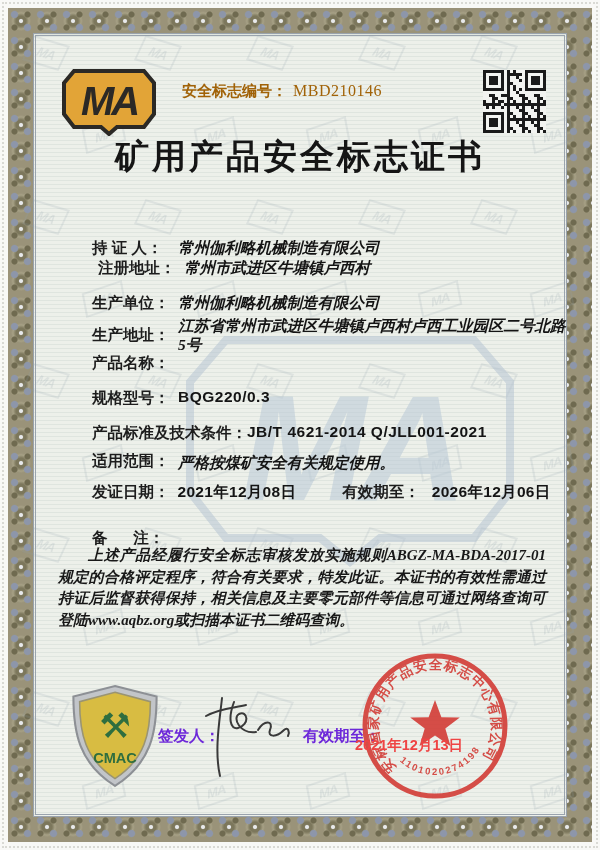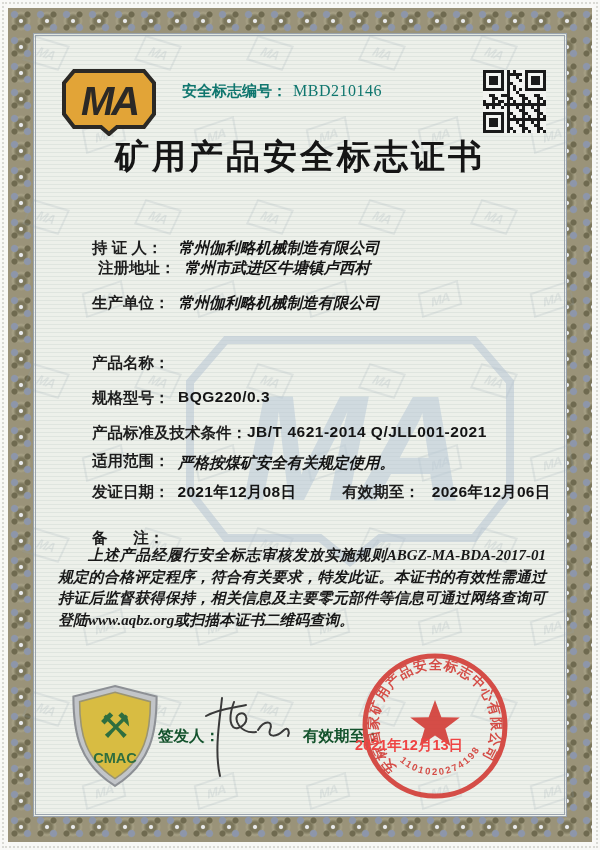--- a/index.html
+++ b/index.html
@@ -25,36 +25,36 @@
     border:3px double #9aa3ad;
   }
   .wm-layer{position:absolute;inset:12px;overflow:hidden;z-index:1;pointer-events:none;}
   .wm{
     position:absolute;width:36px;height:22px;border:2px solid rgba(145,158,172,.17);
     color:rgba(145,158,172,.18);font:italic 900 13px "Liberation Sans",sans-serif;
     display:flex;align-items:center;justify-content:center;letter-spacing:-1px;
   }
   .big-wm{position:absolute;left:168px;top:322px;z-index:1;pointer-events:none;opacity:.55;}
   .abs{position:absolute;z-index:2;}
-  .cert-no-line{left:182px;top:82px;font-family:"Liberation Serif",serif;color:#0f766e;text-align:right;}
+  .cert-no-line{left:182px;top:82px;font-family:"Liberation Serif",serif;color:#a16207;text-align:right;}
   .cert-no-line .lbl{font-weight:700;font-size:15px;}
   .cert-no-line .val{font-size:16px;letter-spacing:.5px;margin-left:6px;}
   .title{left:0;right:0;top:134px;text-align:center;font-family:"Liberation Serif",serif;
     font-weight:900;font-size:34px;letter-spacing:3px;color:#151515;}
   .row{left:92px;display:flex;align-items:flex-start;}
   .row .label{font:600 15.5px "Liberation Sans",sans-serif;color:#1d1d1d;white-space:pre;flex:0 0 86px;}
   .row .label.wide{flex:0 0 auto;}
   .row .value{font:italic 700 15.5px "Liberation Serif",serif;color:#141414;max-width:392px;line-height:19px;}
   .row .value.print{font:600 15.5px "Liberation Sans",sans-serif;font-style:normal;letter-spacing:.5px;}
   .daterow{left:92px;display:flex;align-items:baseline;}
   .daterow .label{font:600 15.5px "Liberation Sans",sans-serif;color:#1d1d1d;white-space:pre;}
   .daterow .value{font:600 15.5px "Liberation Sans",sans-serif;color:#141414;letter-spacing:.3px;}
   .statement{left:58px;width:488px;top:545px;font:italic 700 15px "Liberation Serif",serif;
     color:#181818;line-height:21.5px;text-align:justify;text-indent:2em;margin:0;}
-  .footer-label{font:700 15.5px "Liberation Serif",serif;color:#14532d;}
+  .footer-label{font:700 15.5px "Liberation Serif",serif;color:#6d28d9;}
   .stamp-date{left:355px;top:736px;font:600 14.5px "Liberation Sans",sans-serif;color:#ef4444;z-index:4;}
   .stamp-wrap{left:360px;top:650px;z-index:3;opacity:.92;}
   .sig-wrap{left:200px;top:692px;z-index:3;}
 </style>
 </head>
 <body>
 
 <div class="page">
   <div class="scallop-edge"></div>
   <div class="ornate-border"></div>
@@ -274,20 +274,24 @@
     <span class="value">常州伽利略机械制造有限公司</span>
   </div>
   <div class="abs row" style="top:258px;margin-left:6px;">
     <span class="label">注册地址：</span>
     <span class="value">常州市武进区牛塘镇卢西村</span>
   </div>
   <div class="abs row" style="top:293px;">
     <span class="label">生产单位：</span>
     <span class="value">常州伽利略机械制造有限公司</span>
   </div>
+  <div class="abs row" style="top:316px;">
+    <span class="label" style="align-self:center;">生产地址：</span>
+    <span class="value">江苏省常州市武进区牛塘镇卢西村卢西工业园区二号北路5号</span>
+  </div>
   <div class="abs row" style="top:353px;">
     <span class="label">产品名称：</span>
   </div>
   <div class="abs row" style="top:388px;">
     <span class="label">规格型号：</span>
     <span class="value print">BQG220/0.3</span>
   </div>
   <div class="abs row" style="top:423px;">
     <span class="label wide">产品标准及技术条件：</span>
     <span class="value print">JB/T 4621-2014  Q/JLL001-2021</span>

